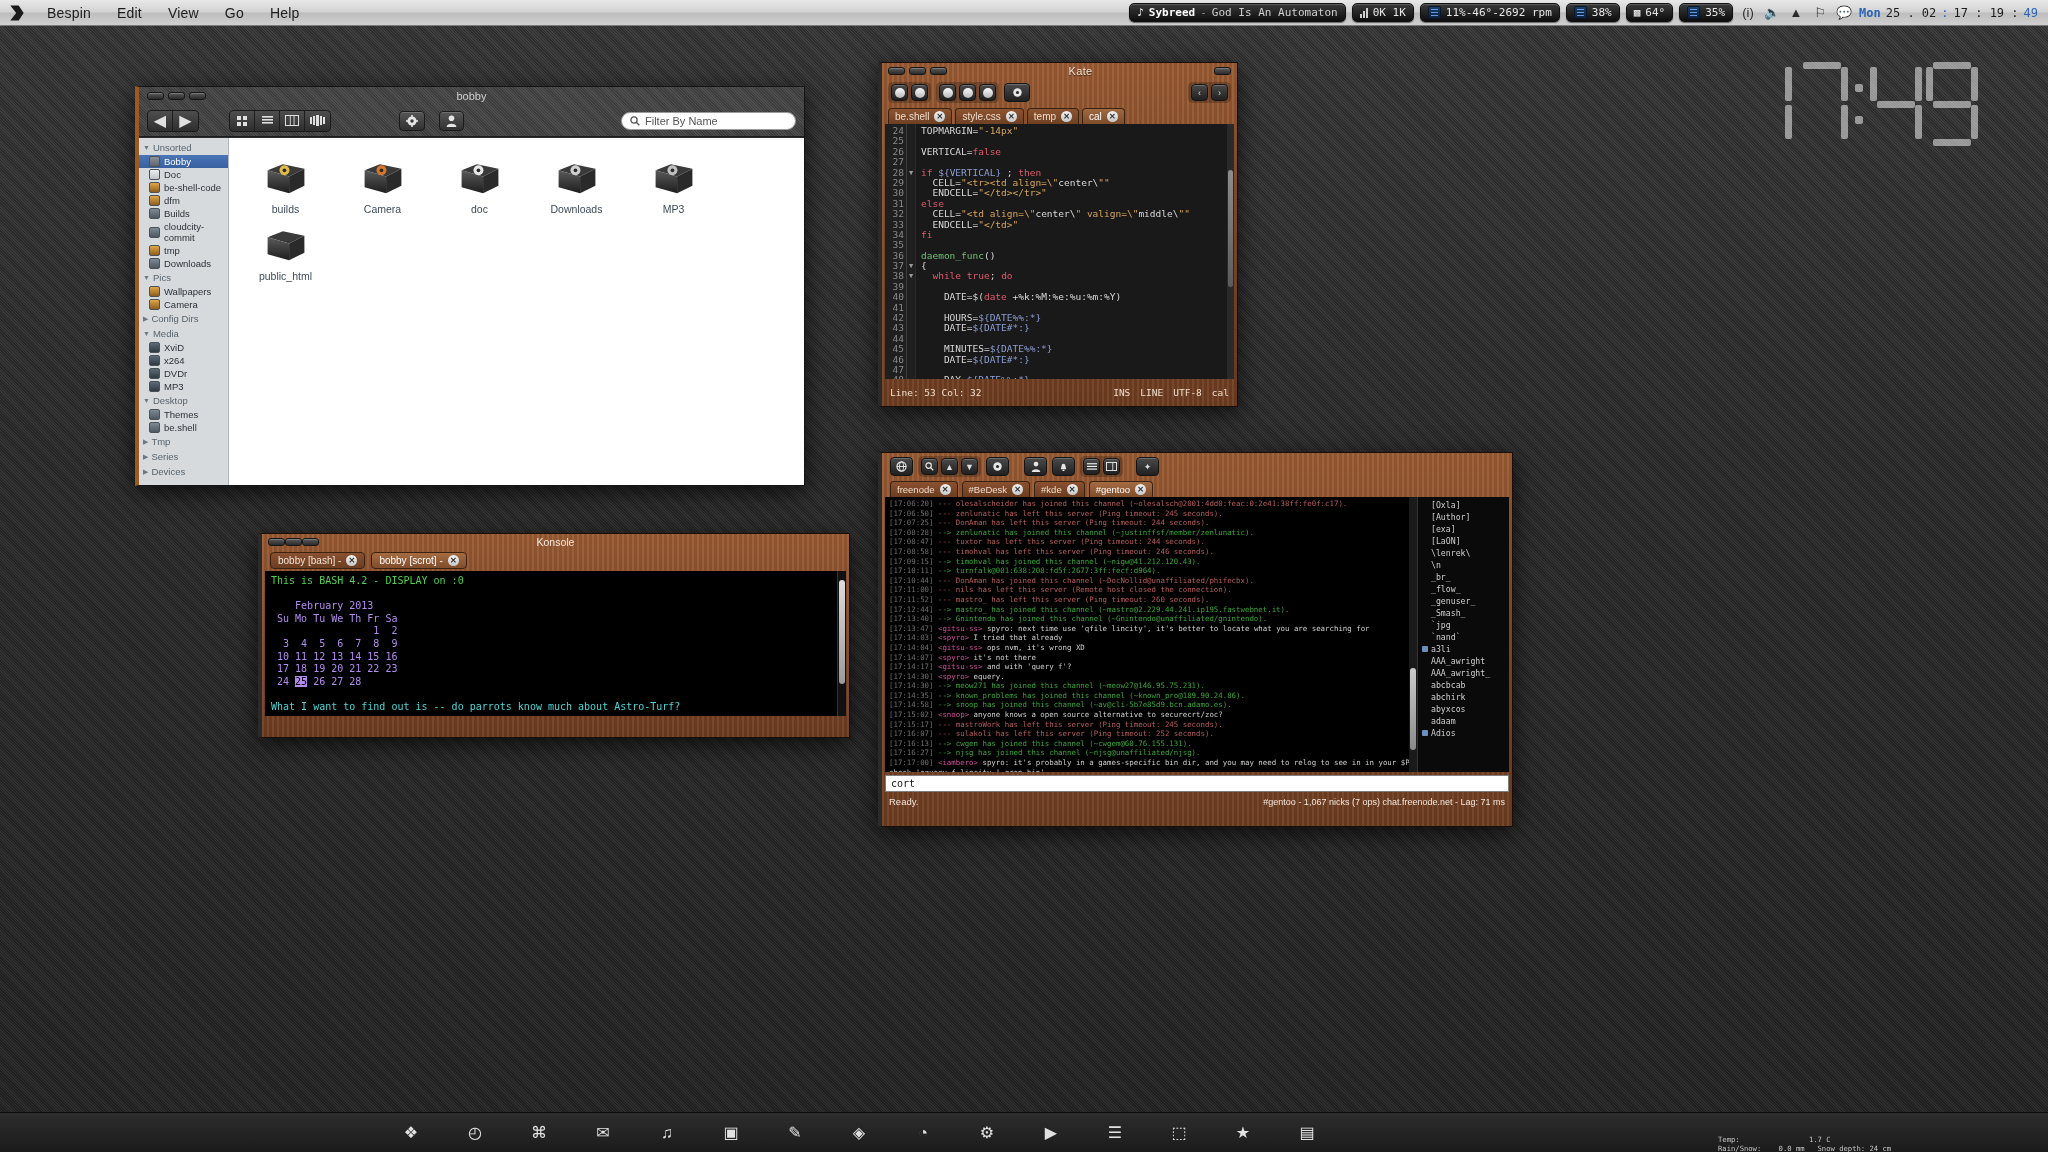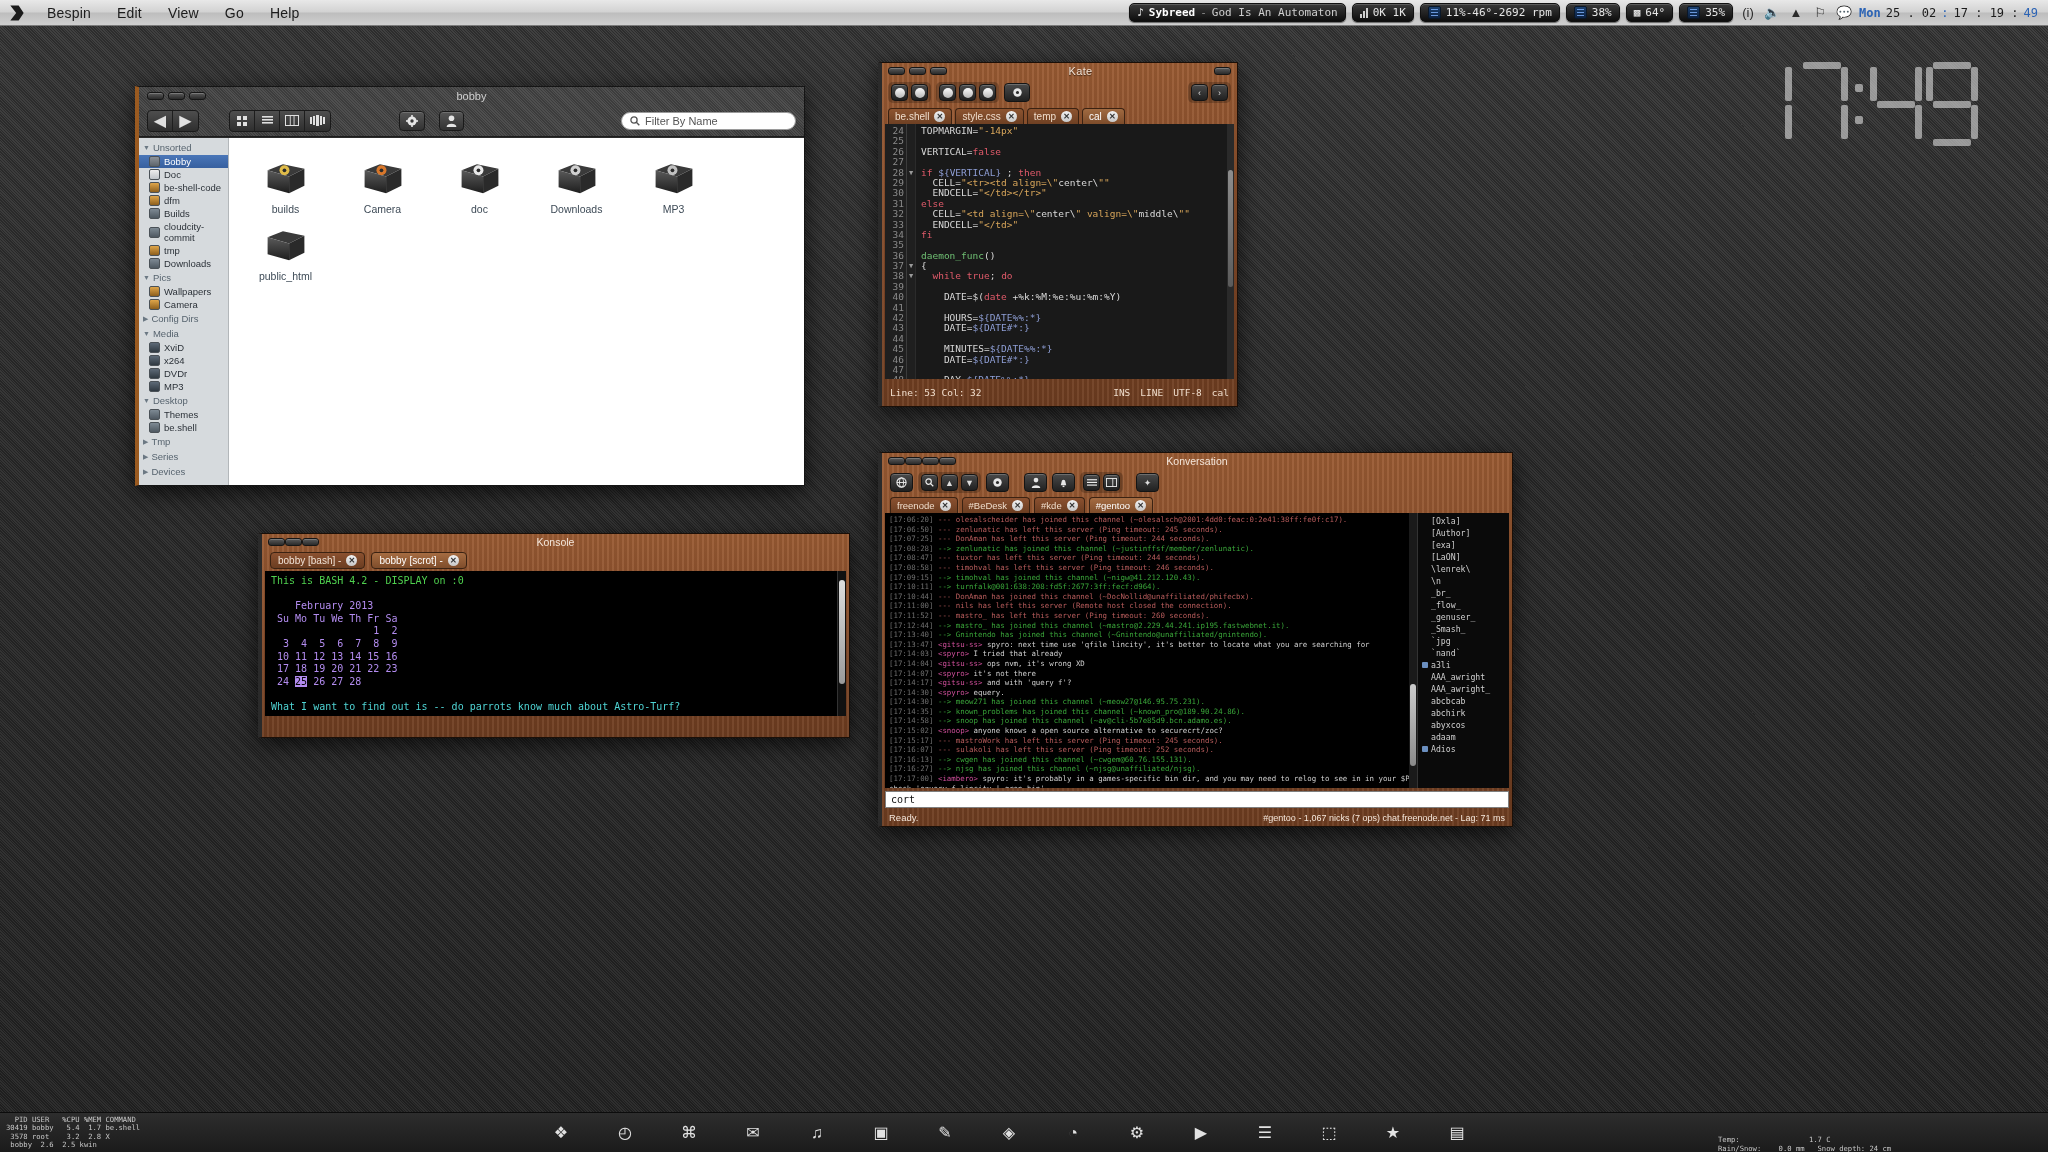--- a/index.html
+++ b/index.html
@@ -759,27 +759,20 @@
     </div>
   <div id="kon-term">
     <div id="kon-text"><div class="t-green">This is BASH 4.2 - DISPLAY on :0</div><div class="t-white">&nbsp;</div><div class="t-purple">    February 2013</div><div class="t-purple"> Su Mo Tu We Th Fr Sa</div><div class="t-purple">                 1  2</div><div class="t-purple">  3  4  5  6  7  8  9</div><div class="t-purple"> 10 11 12 13 14 15 16</div><div class="t-purple"> 17 18 19 20 21 22 23</div><div class="t-purple"> 24 <span class="t-inv">25</span> 26 27 28</div><div class="t-white">&nbsp;</div><div class="t-cyan">What I want to find out is -- do parrots know much about Astro-Turf?</div><div class="t-white">&nbsp;</div></div>
     <div id="kon-sb">
         <i></i>
       </div>
   </div>
 </div>
 
 <div id="konvi" class="win win-wood">
-  <div id="kv-titlebar">
-    <div class="wbtn"></div>
-    <div class="wbtn"></div>
-    <div class="wbtn"></div>
-    <div id="kv-title">Konversation</div>
-    <div class="wbtn"></div>
-  </div>
   <div id="kv-toolbar">
     <div class="kbtn" style="width:23px;height:19px">
       <svg width="11" height="11" viewBox="0 0 12 12">
           <circle cx="6" cy="6" r="5" fill="none" stroke="#eee" stroke-width="1.2"></circle>
           <ellipse cx="6" cy="6" rx="2.2" ry="5" fill="none" stroke="#eee" stroke-width="1"></ellipse>
           <line x1="1" y1="6" x2="11" y2="6" stroke="#eee" stroke-width="1"></line>
         </svg>
     </div>
     <div class="kgroup">
       <div class="kbtn">
@@ -935,24 +928,20 @@
   <div id="kv-input">
     <span>cort</span>
   </div>
   <div id="kv-status">
     <span>Ready.</span>
     <span class="right">#gentoo - 1,067 nicks (7 ops)   chat.freenode.net - Lag: 71 ms</span>
   </div>
 </div>
 
 <div id="botpanel">
-  <div id="sysmon">  PID USER   %CPU %MEM COMMAND
-30419 bobby   5.4  1.7 be.shell
- 3578 root    3.2  2.8 X
- bobby  2.6  2.5 kwin</div>
   <div id="launchers">
       <div class="launcher">❖</div>
       <div class="launcher">◴</div>
       <div class="launcher">⌘</div>
       <div class="launcher">✉</div>
       <div class="launcher">♫</div>
       <div class="launcher">▣</div>
       <div class="launcher">✎</div>
       <div class="launcher">◈</div>
       <div class="launcher">◔</div>

